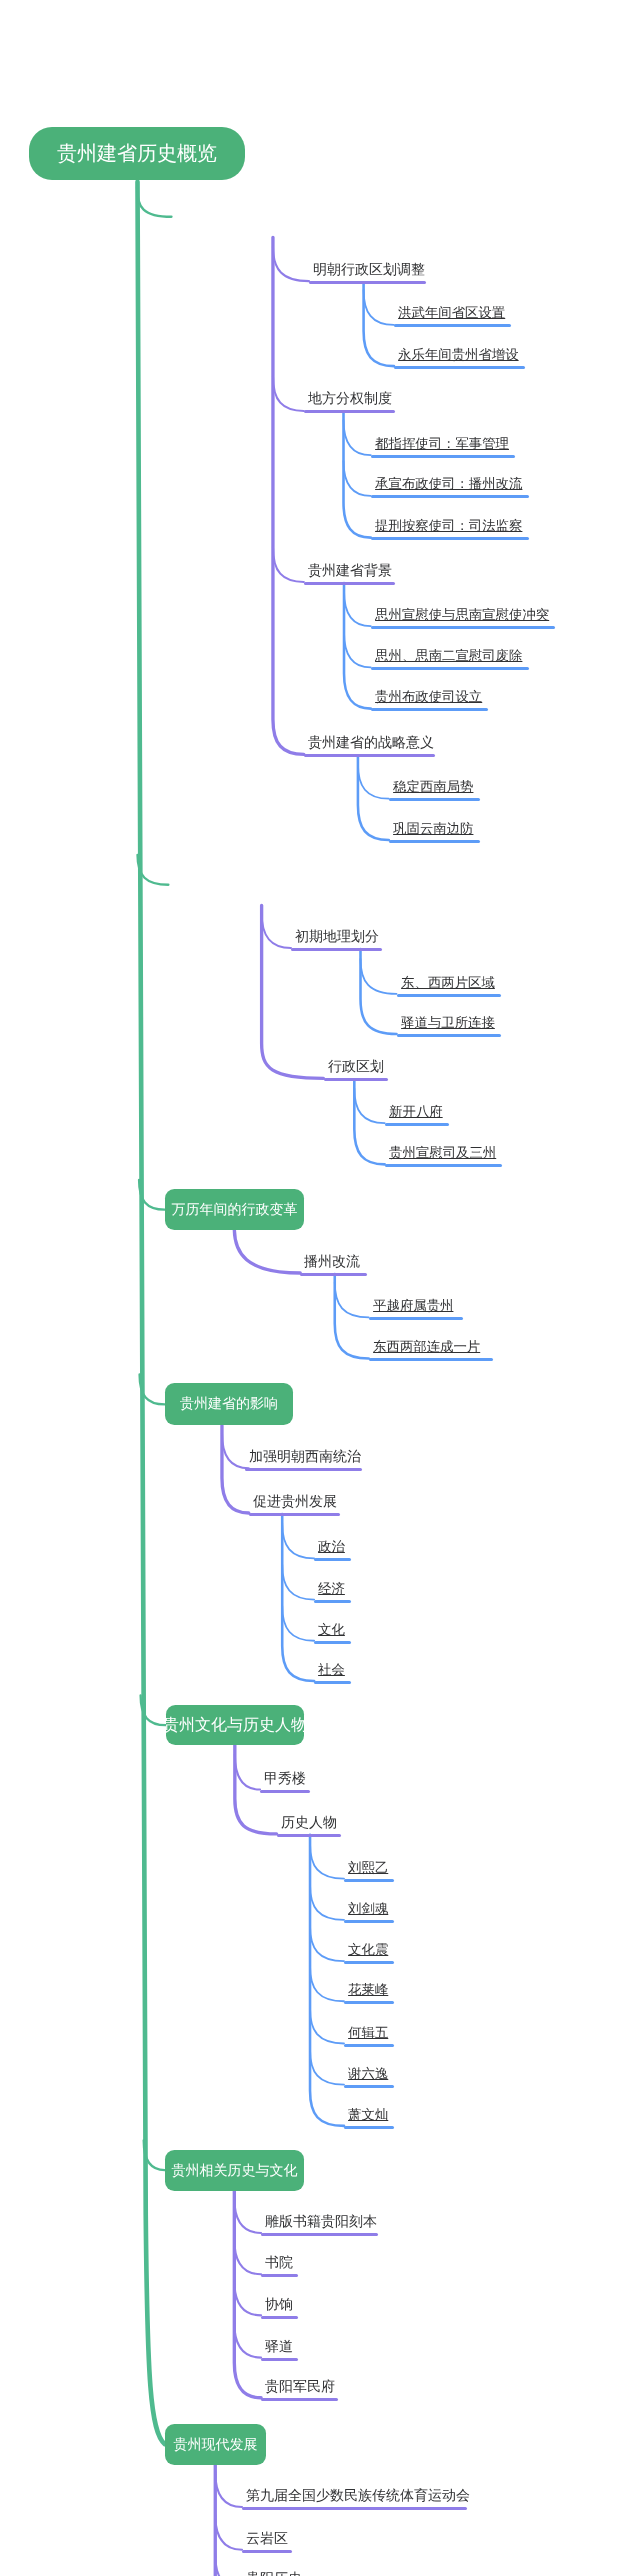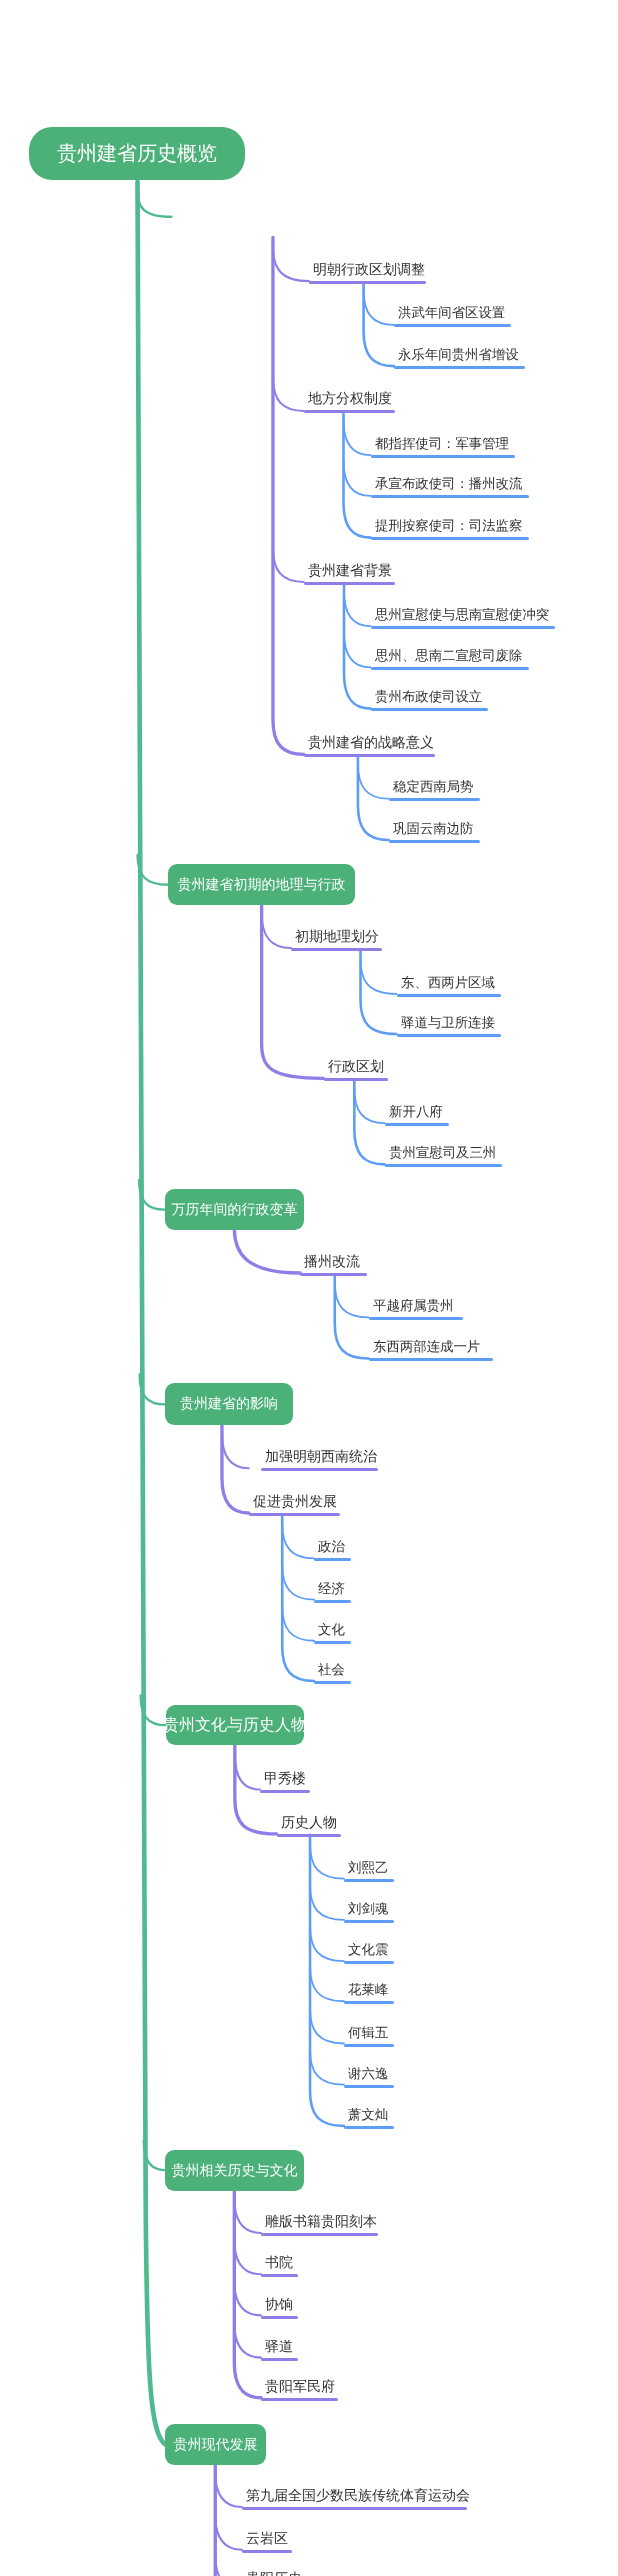--- a/index.html
+++ b/index.html
@@ -6,21 +6,21 @@
   #canvas{position:relative;width:618px;height:2801px;background:#ffffff;overflow:hidden;
           font-family:"Liberation Sans","DejaVu Sans",sans-serif;}
   #wires{position:absolute;left:0;top:0;z-index:1;}
   .box{position:absolute;z-index:2;background:#4BB179;color:#fff;border-radius:9.3px;
        display:flex;align-items:center;justify-content:center;white-space:nowrap;cursor:pointer;}
   .root{border-radius:23px;text-align:center;}
   .tnode{position:absolute;z-index:2;display:flex;align-items:flex-end;box-sizing:border-box;
          padding:0 2.1px 5.2px 4.1px;color:#303133;white-space:nowrap;cursor:pointer;}
   .tnode::after{content:"";position:absolute;left:0;bottom:0;width:100%;height:2.6px;border-radius:1.5px;}
   .p{font-size:14px;height:25px;}
-  .b{font-size:13.4px;height:24px;}
+  .b{font-size:13.4px;height:24px;text-decoration:underline;}
   .p::after{background:#8F7DE8;}
   .b::after{background:#5D9CF7;}
 </style>
 </head>
 <body>
 
 <div id="canvas">
 
   <svg id="wires" width="618" height="2801" viewBox="0 0 1200 5437">
     <g fill="none" stroke="#4FBA8F" stroke-linecap="round">
@@ -81,21 +81,20 @@
       <path stroke-width="3.5" d="M602,3659 C602,3703 618,3727 668,3727"></path>
       <path stroke-width="3.5" d="M602,3739 C602,3783 618,3807 668,3807"></path>
       <path stroke-width="3.5" d="M602,3817 C602,3861 618,3885 668,3885"></path>
       <path stroke-width="3.5" d="M602,3899 C602,3943 618,3967 668,3967"></path>
       <path stroke-width="3.5" d="M602,3979 C602,4023 618,4047 668,4047"></path>
     </g>
   </svg>
 
   <div class="box root" style="left:29px;top:127px;width:216px;height:53px;font-size:20px">贵州建省历史概览</div>
 
-  <div class="box" style="left:168px;top:864px;width:187px;height:41px;font-size:14px">贵州建省初期的地理与行政</div>
   <div class="box" style="left:165px;top:1189px;width:139px;height:41px;font-size:14px">万历年间的行政变革</div>
   <div class="box" style="left:165px;top:1383px;width:128px;height:42px;font-size:14px">贵州建省的影响</div>
   <div class="box" style="left:166px;top:1705px;width:138px;height:40px;font-size:16px">贵州文化与历史人物</div>
   <div class="box" style="left:165px;top:2150px;width:139px;height:41px;font-size:14px">贵州相关历史与文化</div>
   <div class="box" style="left:165px;top:2424px;width:101px;height:41px;font-size:14px">贵州现代发展</div>
 
   <div class="tnode p" style="left:309px;top:259px;width:117px">明朝行政区划调整</div>
   <div class="tnode b" style="left:394px;top:303px;width:117px">洪武年间省区设置</div>
   <div class="tnode b" style="left:394px;top:345px;width:131px">永乐年间贵州省增设</div>
 
@@ -118,21 +117,21 @@
   <div class="tnode b" style="left:397px;top:1013px;width:104px">驿道与卫所连接</div>
 
   <div class="tnode p" style="left:324px;top:1056px;width:64px">行政区划</div>
   <div class="tnode b" style="left:385px;top:1102px;width:64px">新开八府</div>
   <div class="tnode b" style="left:385px;top:1143px;width:117px">贵州宣慰司及三州</div>
 
   <div class="tnode p" style="left:300px;top:1251px;width:67px">播州改流</div>
   <div class="tnode b" style="left:369px;top:1296px;width:94px">平越府属贵州</div>
   <div class="tnode b" style="left:369px;top:1337px;width:124px">东西两部连成一片</div>
 
-  <div class="tnode p" style="left:261px;top:1446px;width:117px">加强明朝西南统治</div>
+  <div class="tnode p" style="left:245px;top:1446px;width:117px">加强明朝西南统治</div>
   <div class="tnode p" style="left:249px;top:1491px;width:91px">促进贵州发展</div>
   <div class="tnode b" style="left:314px;top:1537px;width:37px">政治</div>
   <div class="tnode b" style="left:314px;top:1579px;width:37px">经济</div>
   <div class="tnode b" style="left:314px;top:1620px;width:37px">文化</div>
   <div class="tnode b" style="left:314px;top:1660px;width:37px">社会</div>
 
   <div class="tnode p" style="left:260px;top:1768px;width:50px">甲秀楼</div>
   <div class="tnode p" style="left:277px;top:1812px;width:64px">历史人物</div>
   <div class="tnode b" style="left:344px;top:1858px;width:50px">刘熙乙</div>
   <div class="tnode b" style="left:344px;top:1899px;width:50px">刘剑魂</div>

